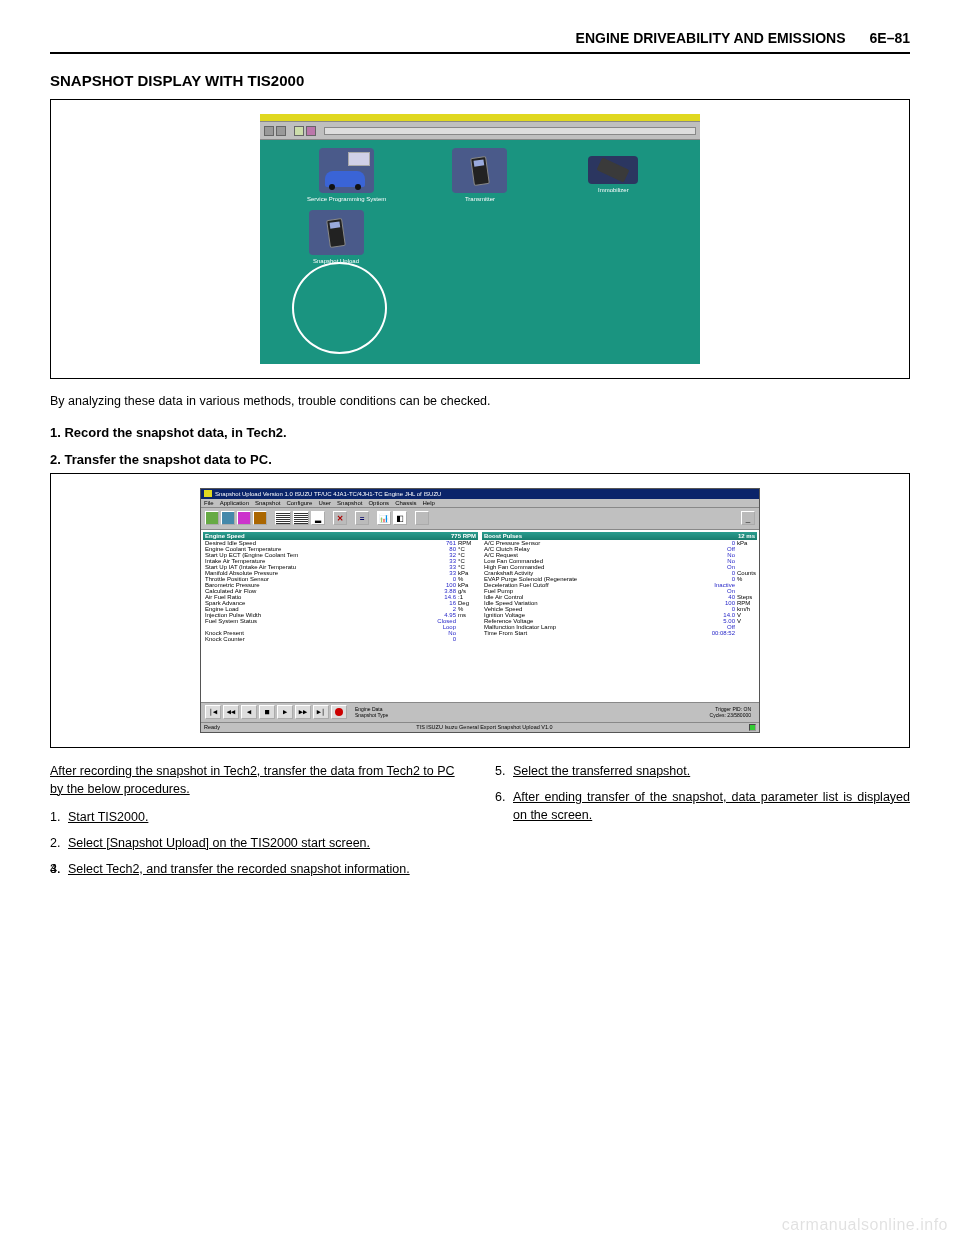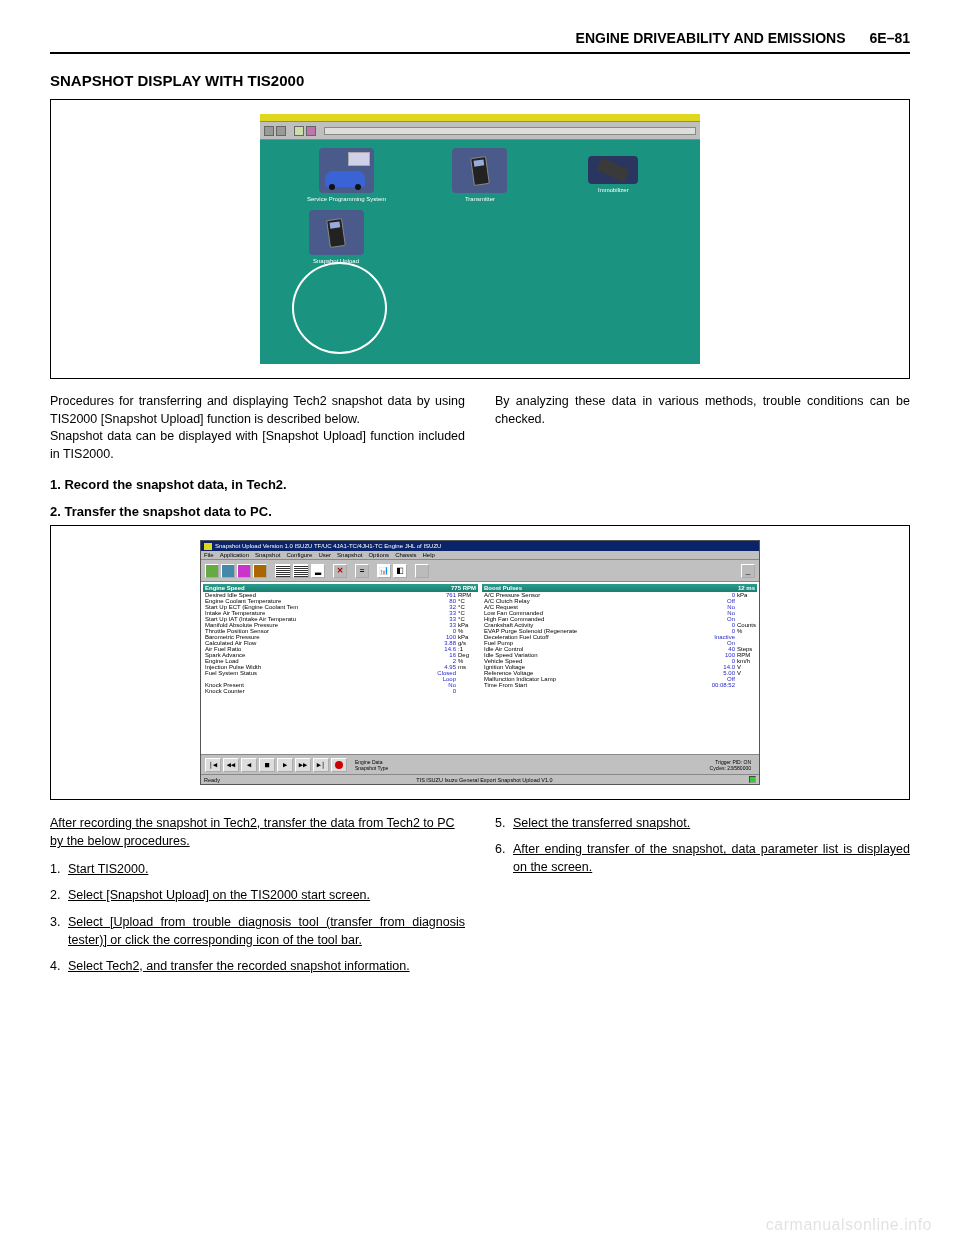--- a/index.html
+++ b/index.html
@@ -226,21 +226,21 @@
     font-size: 12.5px;
     line-height: 1.45;
   }
   .bottom-cols .col { flex: 1; text-decoration: underline; }
   ol.numlist { list-style: none; padding-left: 18px; }
   ol.numlist li { position: relative; margin-bottom: 8px; text-align: justify; }
   ol.numlist li .n { position: absolute; left: -18px; }
   .watermark {
     position: absolute;
     bottom: 8px;
-    right: 28px;
+    right: 12px;
     font-size: 16px;
     color: rgba(0,0,0,0.12);
     letter-spacing: 0.5px;
   }
 </style>
 </head>
 <body>
 
 <div class="header-row">
   <span class="title">ENGINE DRIVEABILITY AND EMISSIONS</span>
@@ -291,24 +291,20 @@
           </div>
           <span>Snapshot Upload</span>
         </div>
       </div>
       <div class="circle-highlight"></div>
     </div>
   </div>
 </div>
 
 <div class="two-col">
-  <div class="col">
-    <p>Procedures for transferring and displaying Tech2 snapshot data by using TIS2000 [Snapshot Upload] function is described below.</p>
-    <p>Snapshot data can be displayed with [Snapshot Upload] function included in TIS2000.</p>
-  </div>
   <div class="col">
     <p>By analyzing these data in various methods, trouble conditions can be checked.</p>
   </div>
 </div>
 
 <div class="step-bold">1. Record the snapshot data, in Tech2.</div>
 <div class="step-bold" style="margin-top:12px;">2. Transfer the snapshot data to PC.</div>
 
 <div class="fig-box fig2-outer">
   <div class="snap-window">
@@ -551,21 +547,21 @@
     </div>
   </div>
 </div>
 
 <div class="bottom-cols">
   <div class="col">
     <p style="margin-bottom:10px;">After recording the snapshot in Tech2, transfer the data from Tech2 to PC by the below procedures.</p>
     <ol class="numlist">
       <li><span class="n">1.</span><span>Start TIS2000.</span></li>
       <li><span class="n">2.</span><span>Select [Snapshot Upload] on the TIS2000 start screen.</span></li>
-      <li><span class="n">3.</span><span>Select [Upload from trouble diagnosis tool (transfer from diagnosis tester)] or click the corresponding icon of the tool bar.</span></li>
+      <li><span class="n">3.</span></li>
       <li><span class="n">4.</span><span>Select Tech2, and transfer the recorded snapshot information.</span></li>
     </ol>
   </div>
   <div class="col">
     <ol class="numlist">
       <li><span class="n">5.</span><span>Select the transferred snapshot.</span></li>
       <li><span class="n">6.</span><span>After ending transfer of the snapshot, data parameter list is displayed on the screen.</span></li>
     </ol>
   </div>
 </div>

